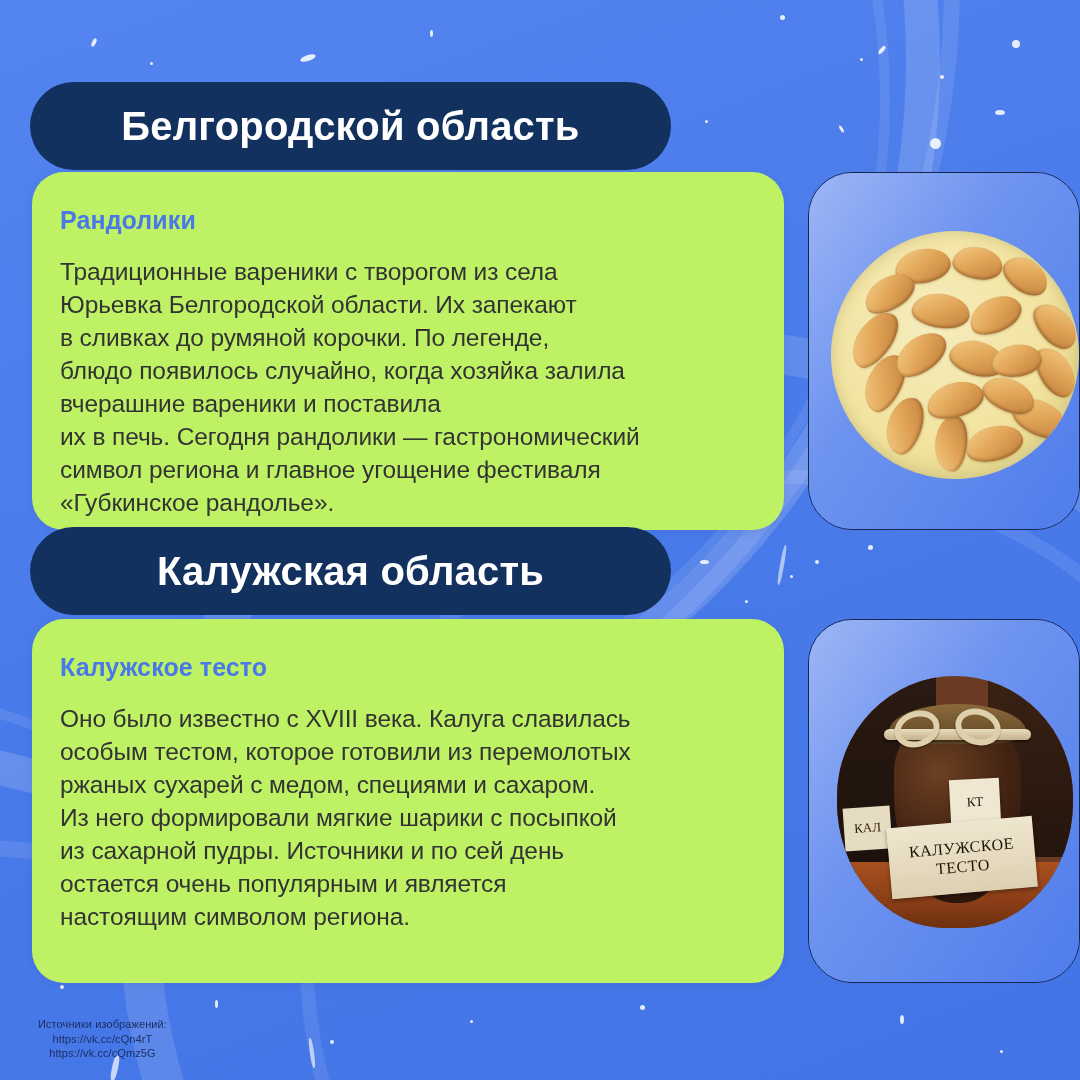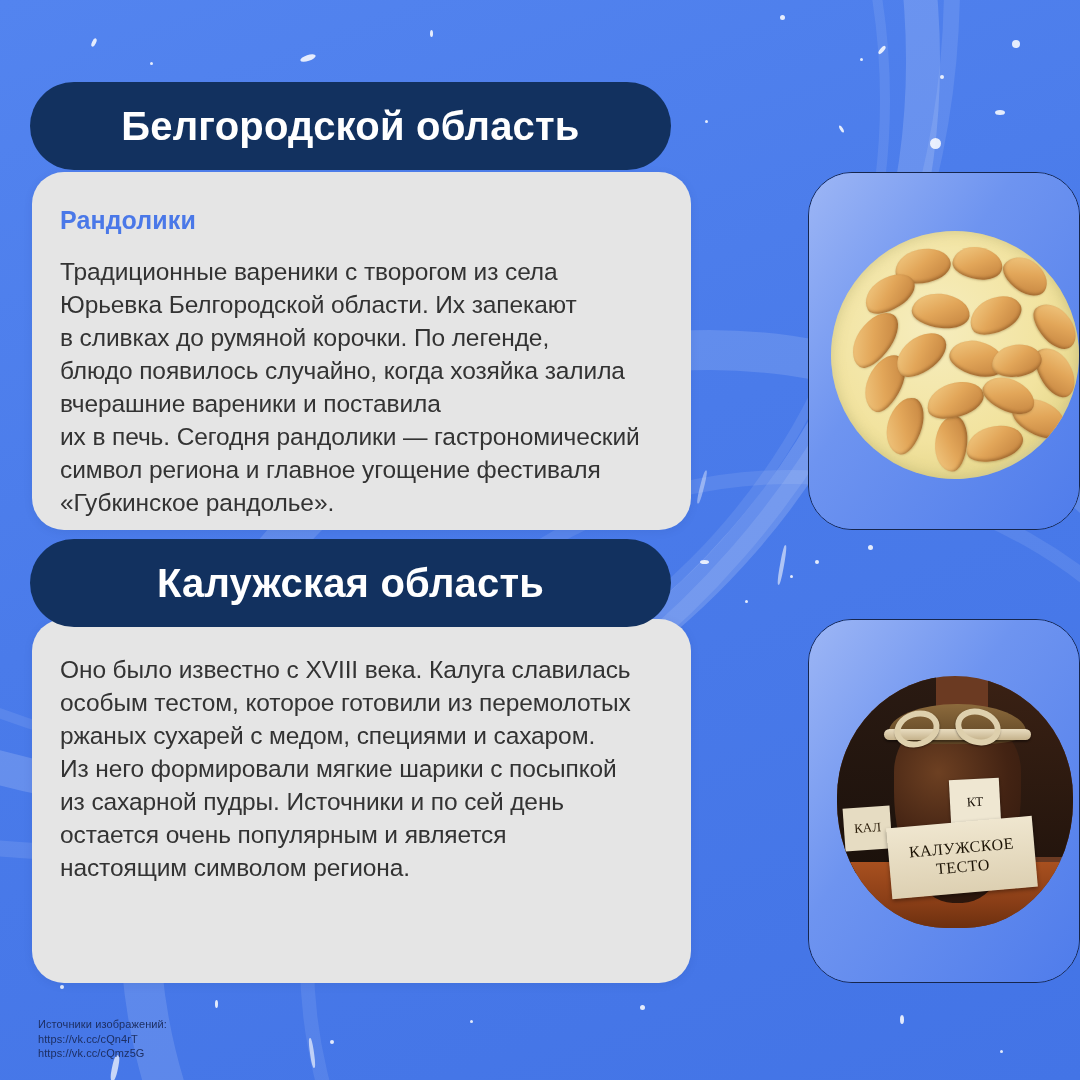--- a/index.html
+++ b/index.html
@@ -103,28 +103,28 @@
     z-index: 5;
   }
   .region-header .title {
     color: #ffffff;
     font-size: 40px;
     font-weight: bold;
     letter-spacing: 0.2px;
     white-space: nowrap;
   }
   #header-1 { top: 82px; }
-  #header-2 { top: 539px; }
+  #header-2 { top: 527px; }
 
   
   .text-card {
     position: absolute;
     left: 32px;
-    width: 659px;
-    background: #e5e5e5;
+    width: 752px;
+    background: #bef264;
     border-radius: 32px;
     padding: 34px 36px 30px 28px;
     z-index: 4;
     box-shadow: 0 2px 10px rgba(16,40,90,0.08);
   }
   #card-1 { top: 172px; height: 358px; }
   #card-2 { top: 619px; height: 364px; }
 
   .dish-name {
     color: #4a78e8;
@@ -279,20 +279,21 @@
   
   .sources {
     position: absolute;
     left: 38px;
     top: 1017px;
     z-index: 6;
     color: #1d2f63;
     font-size: 11px;
     line-height: 14.5px;
     letter-spacing: 0.1px;
+    text-align: center;
   }
   .sources div { white-space: nowrap; }
 </style>
 </head>
 <body>
 
 <div class="bg">
   <div class="arc arc-a"></div>
   <div class="arc arc-b"></div>
   <div class="arc arc-c"></div>
@@ -376,20 +377,21 @@
       <div class="dumpling" style="left:148px;top:152px;width:54px;height:32px;transform:rotate(26deg);"></div>
     </div>
   </div>
 </div>
 
 <div class="region-header" id="header-2">
   <span class="title">Калужская область</span>
 </div>
 
 <div class="text-card" id="card-2">
+  <div class="dish-name">Калужское тесто</div>
   <div class="dish-desc">Оно было известно с XVIII века. Калуга славилась
 особым тестом, которое готовили из перемолотых
 ржаных сухарей с медом, специями и сахаром.
 Из него формировали мягкие шарики с посыпкой
 из сахарной пудры. Источники и по сей день
 остается очень популярным и является
 настоящим символом региона.</div>
 </div>
 
 <div class="photo-card" id="photo-2">

